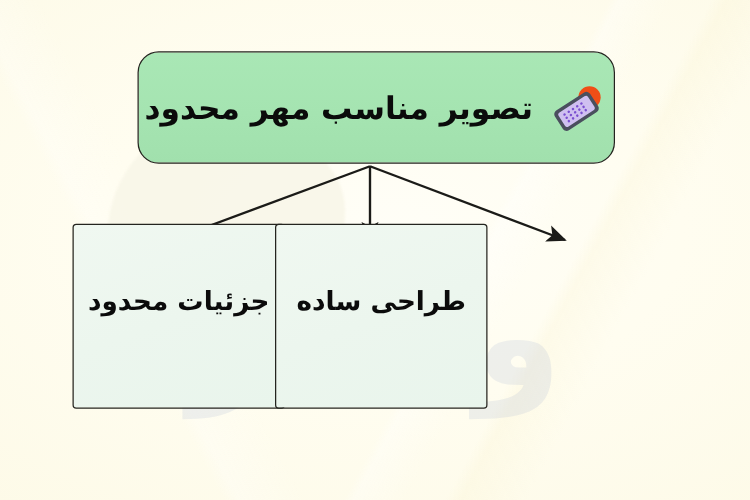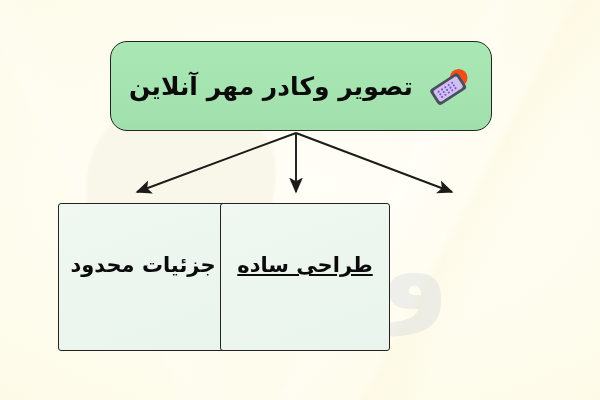--- a/index.html
+++ b/index.html
@@ -90,28 +90,28 @@
     padding: 0 18px;
   }
   #root-title {
     font-size: 25px;
     font-weight: bold;
     letter-spacing: .2px;
     white-space: nowrap;
   }
 
   .leaf {
-    top: 203px;
+    top: 179px;
     width: 170px;
     height: 148px;
     border-radius: 3px;
     background: linear-gradient(160deg, #f0f8f1 0%, #ecf6ee 50%, #e9f5ec 100%);
   }
   #node-leaf-0 { left: 58px; }
-  #node-leaf-1 { left: 220px; text-decoration: underline; }
+  #node-leaf-1 { left: 220px; }
   #node-leaf-2 { left: 378px; }
 
   .leaf-label {
     font-size: 21px;
     font-weight: bold;
     white-space: nowrap;
     position: relative;
     top: -12px;
   }
 
@@ -164,21 +164,21 @@
           <circle cx="24.8" cy="27.3" r="1.05"></circle>
           <circle cx="29.0" cy="27.3" r="1.05"></circle>
           <circle cx="12.2" cy="30.6" r="1.05"></circle>
           <circle cx="16.4" cy="30.6" r="1.05"></circle>
           <circle cx="20.6" cy="30.6" r="1.05"></circle>
           <circle cx="24.8" cy="30.6" r="1.05"></circle>
           <circle cx="29.0" cy="30.6" r="1.05"></circle>
         </g>
       </g>
     </svg>
-    <span id="root-title">تصویر وکادر مهر آنلاین</span>
+    <span id="root-title">تصویر مناسب مهر محدود</span>
   </div>
 
   <div class="node leaf" id="node-leaf-0">
     <span class="leaf-label">جزئیات محدود</span>
   </div>
 
   <div class="node leaf" id="node-leaf-1">
     <span class="leaf-label">طراحی ساده</span>
   </div>
 

